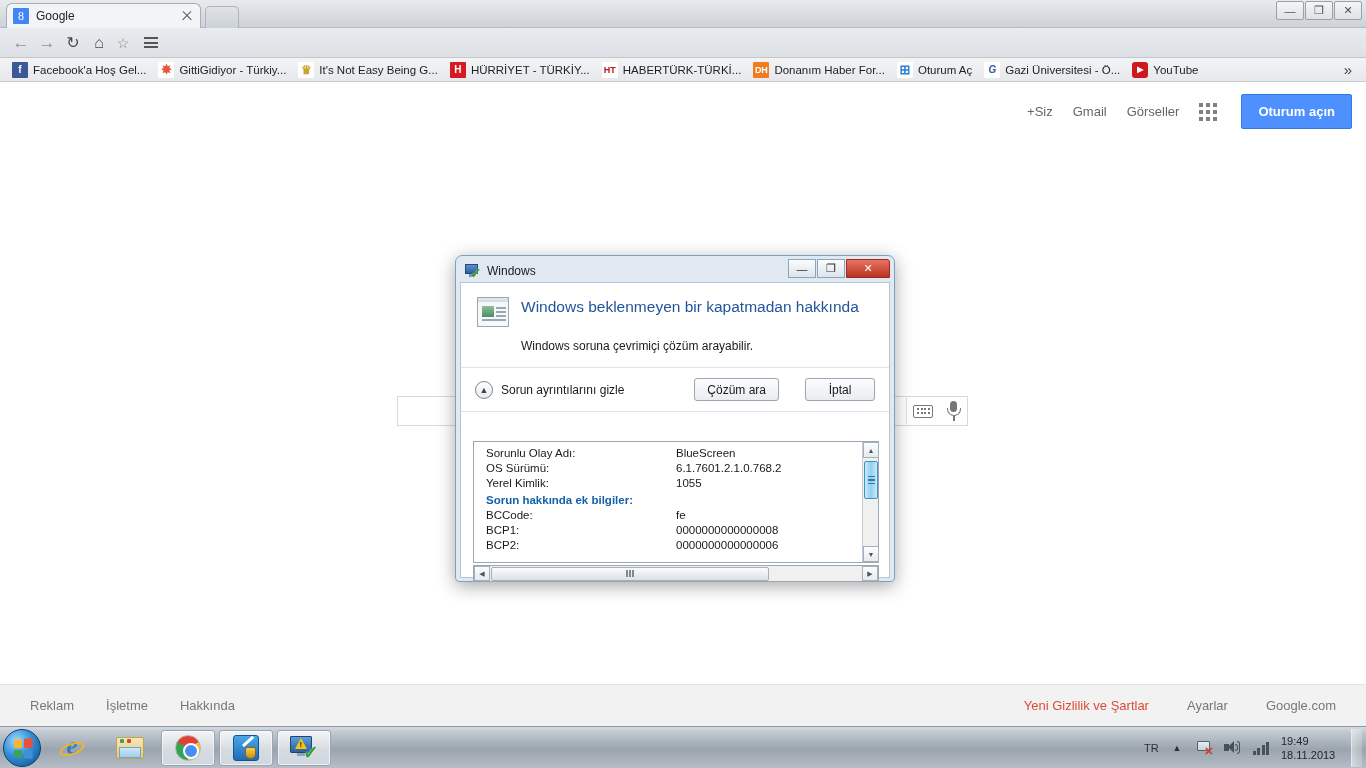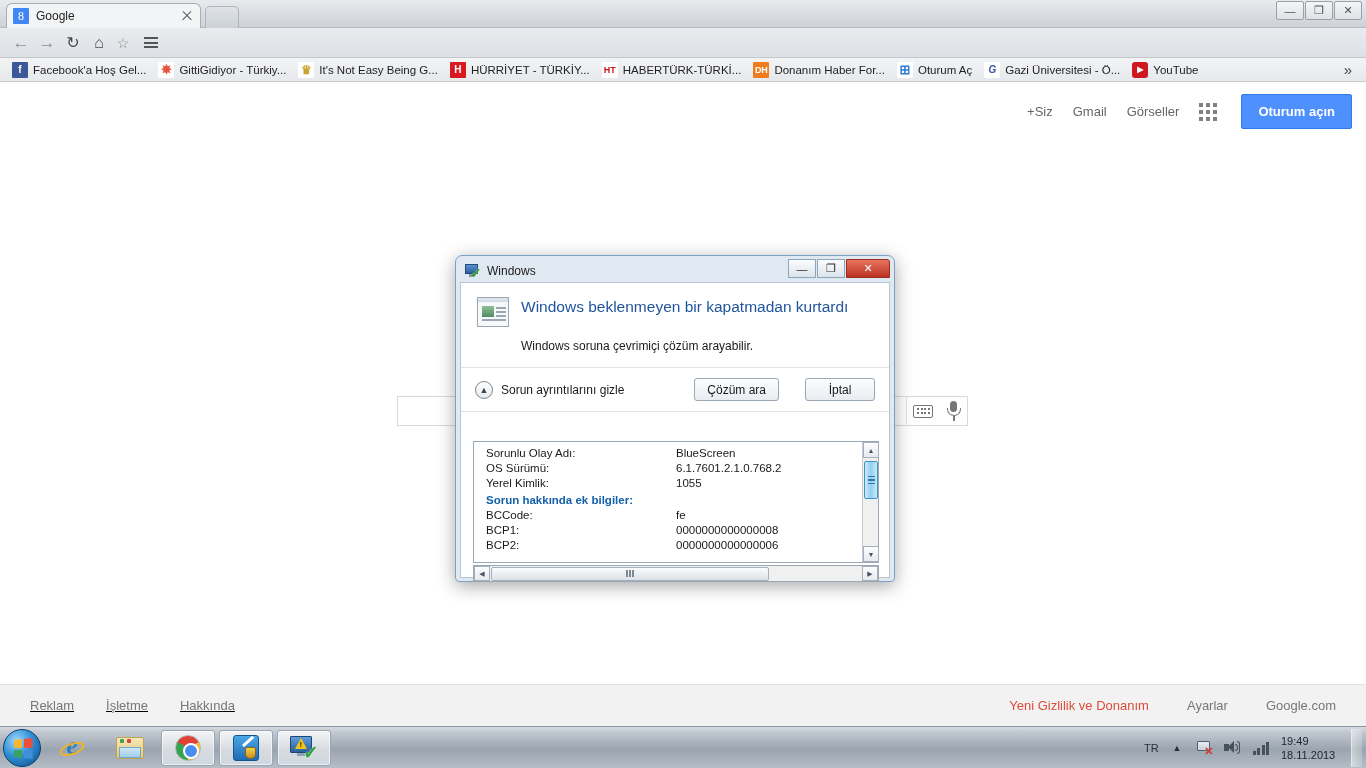--- a/index.html
+++ b/index.html
@@ -166,21 +166,21 @@
     position: absolute; left: 7px; top: 15px; width: 2px; height: 5px; background: #777;
   }
 
   
   #g-footer {
     position: absolute; left: 0; bottom: 0; width: 1366px; height: 42px;
     background: #f2f2f2; border-top: 1px solid #e4e4e4;
     display: flex; align-items: center;
   }
   #g-footer .fl { font-size: 13px; color: #777; text-decoration: none; }
-  #footer-left { margin-left: 30px; display: flex; gap: 32px; text-decoration: underline; }
+  #footer-left { margin-left: 30px; display: flex; gap: 32px; }
   #footer-right { margin-left: auto; margin-right: 30px; display: flex; gap: 38px; }
   .highlight { color: #dd4b39 !important; }
 
   
   #dialog {
     position: absolute; left: 455px; top: 255px; width: 440px; height: 327px;
     background: rgba(222,230,240,0.93);
     border: 1px solid #7aa0c4; border-radius: 7px 7px 4px 4px;
     box-shadow: 0 4px 18px rgba(0,0,0,0.35);
     padding: 4px;
@@ -590,21 +590,21 @@
       </span>
     </div>
 
     <div id="g-footer">
       <div id="footer-left">
         <a class="fl">Reklam</a>
         <a class="fl">İşletme</a>
         <a class="fl">Hakkında</a>
       </div>
       <div id="footer-right">
-        <a class="fl highlight">Yeni Gizlilik ve Donanım</a>
+        <a class="fl highlight">Yeni Gizlilik ve Şartlar</a>
         <a class="fl">Ayarlar</a>
         <a class="fl">Google.com</a>
       </div>
     </div>
   </div>
 </div>
 
 <div id="dialog">
   <div id="dlg-titlebar">
     <span id="dlg-icon">
@@ -624,21 +624,21 @@
     <div id="dlg-head">
       <div id="dlg-head-row">
         <span id="dlg-bigicon">
           <span class="bar"></span>
             <span class="sq"></span>
           <span class="ln"></span>
             <span class="ln"></span>
             <span class="ln"></span>
             <span class="ln"></span>
         </span>
-        <span id="dlg-heading">Windows beklenmeyen bir kapatmadan kurtardı</span>
+        <span id="dlg-heading">Windows beklenmeyen bir kapatmadan hakkında</span>
       </div>
       <div id="dlg-sub">Windows soruna çevrimiçi çözüm arayabilir.</div>
     </div>
 
     <div id="dlg-actions">
       <span id="collapse-icon">▲</span>
       <span id="collapse-label">Sorun ayrıntılarını gizle</span>
       <div class="dlg-btn" id="btn-solution">Çözüm ara</div>
       <div class="dlg-btn" id="btn-cancel">İptal</div>
     </div>

